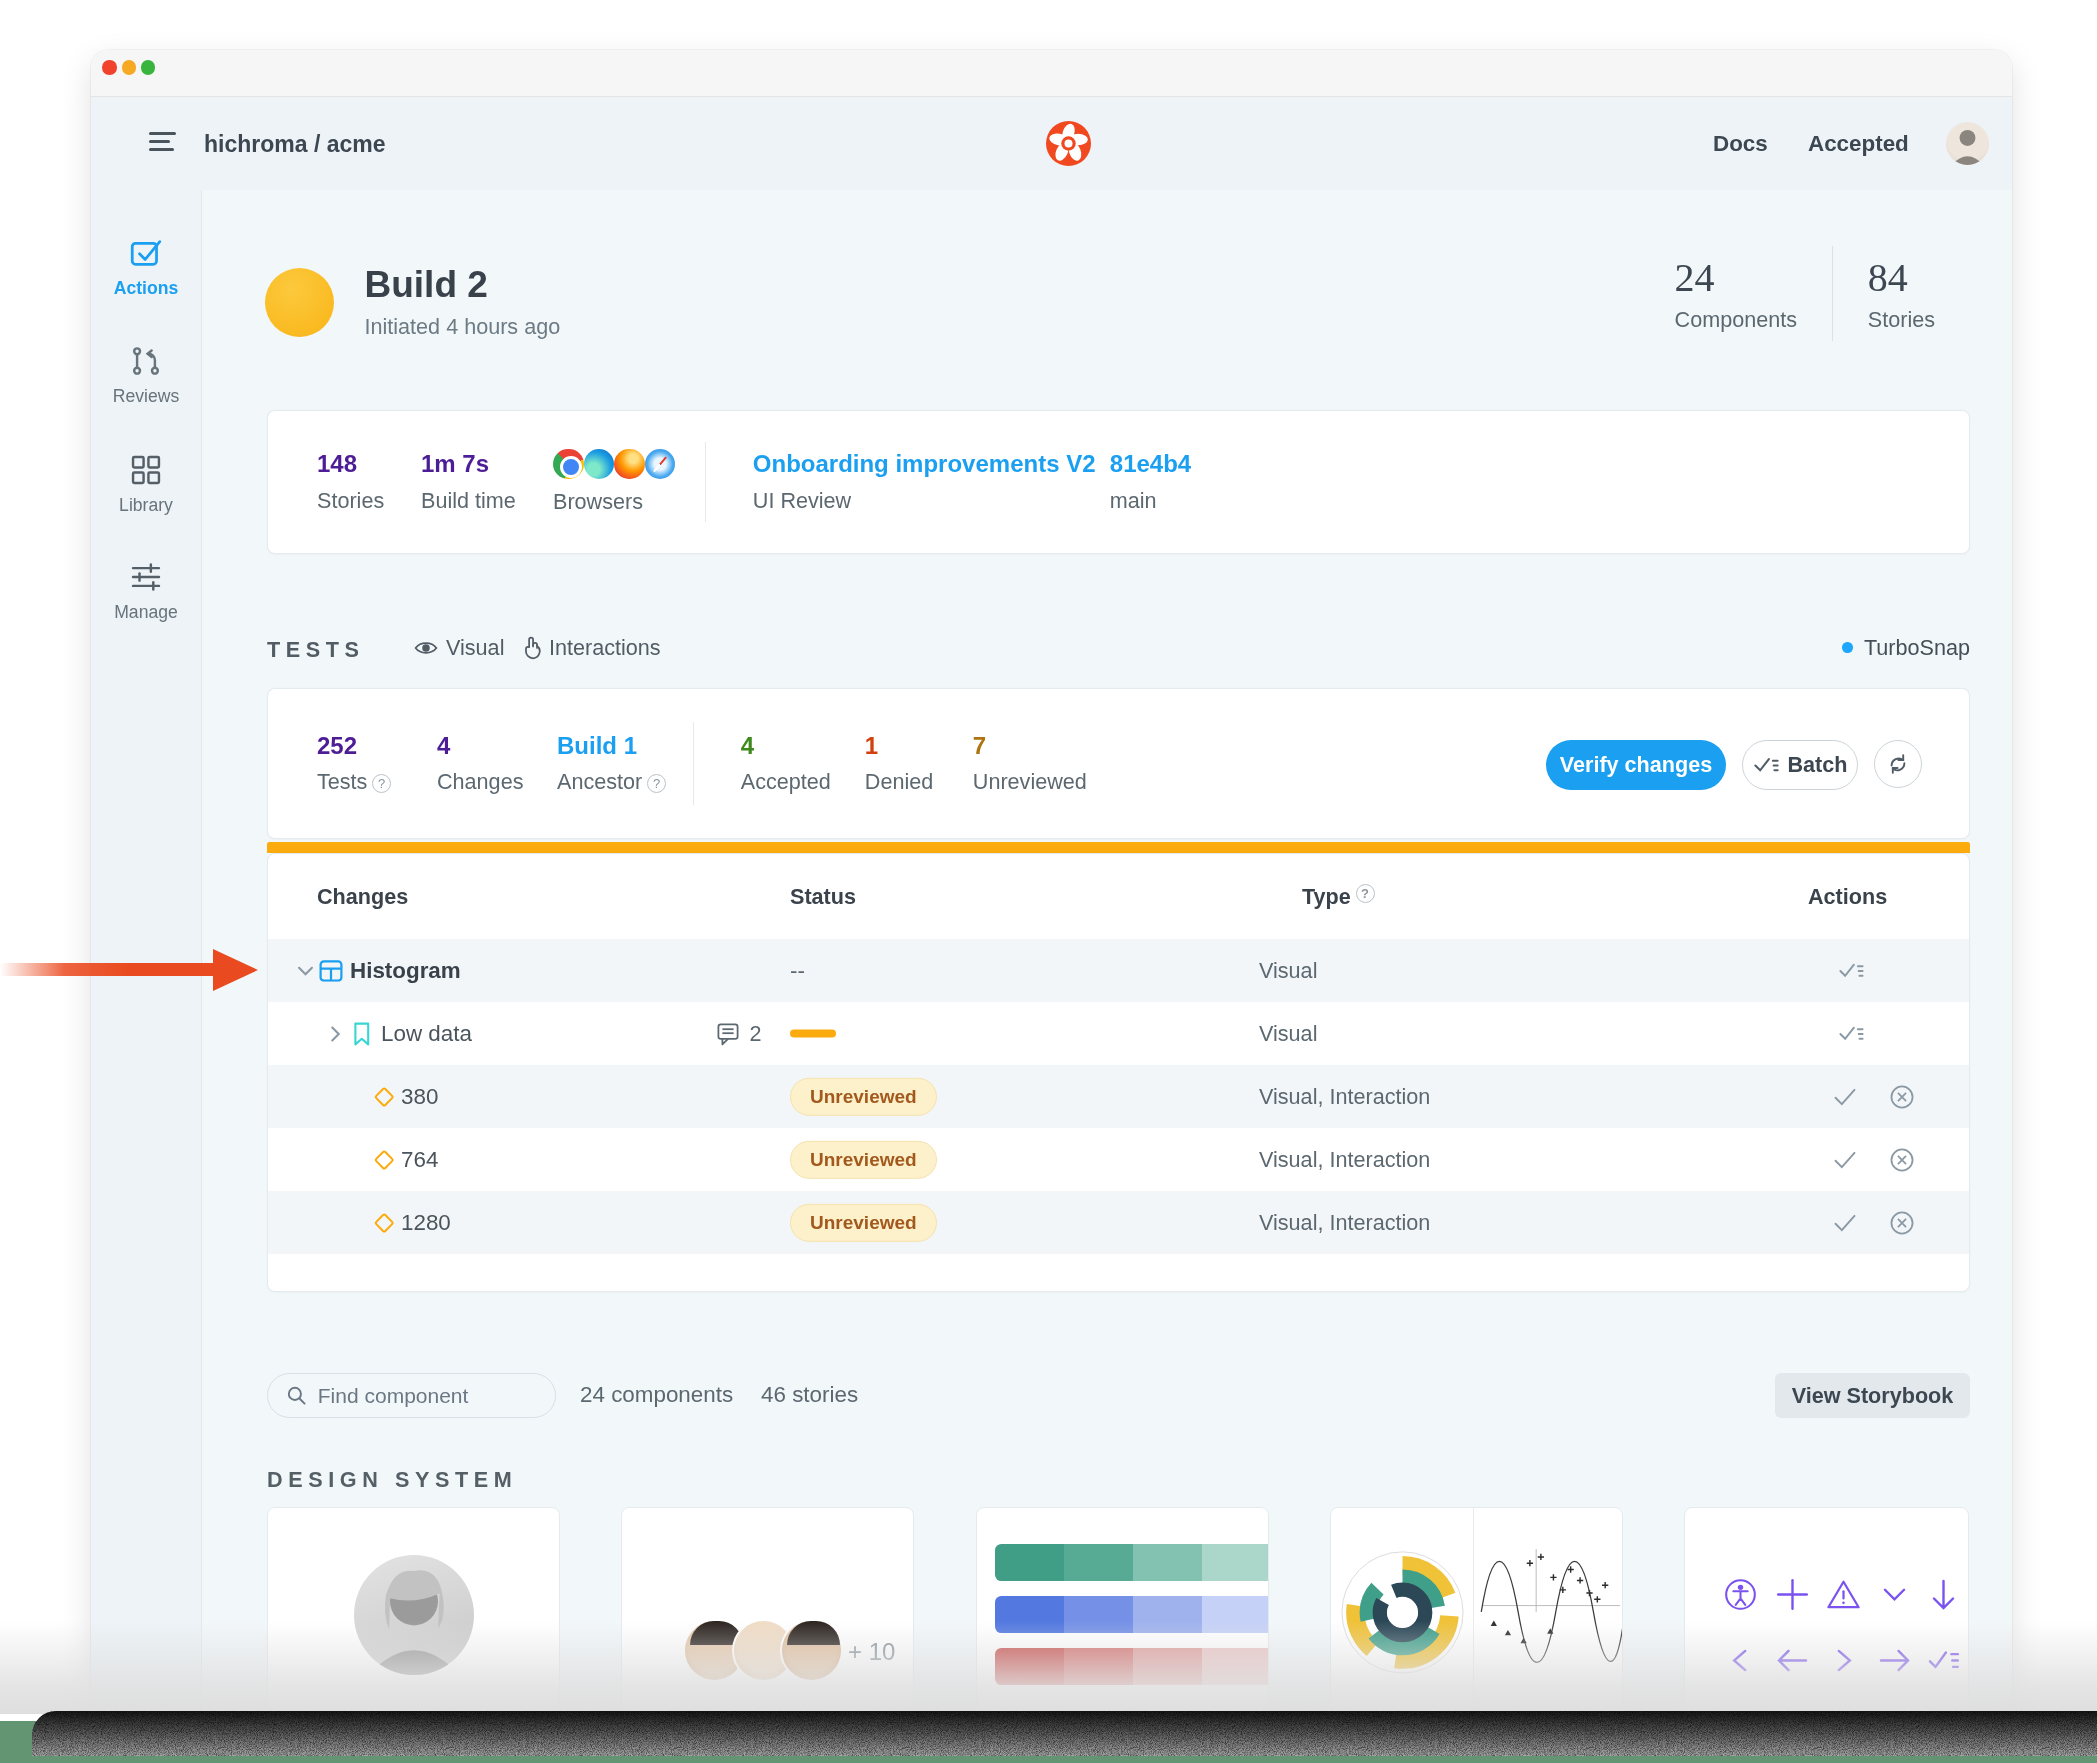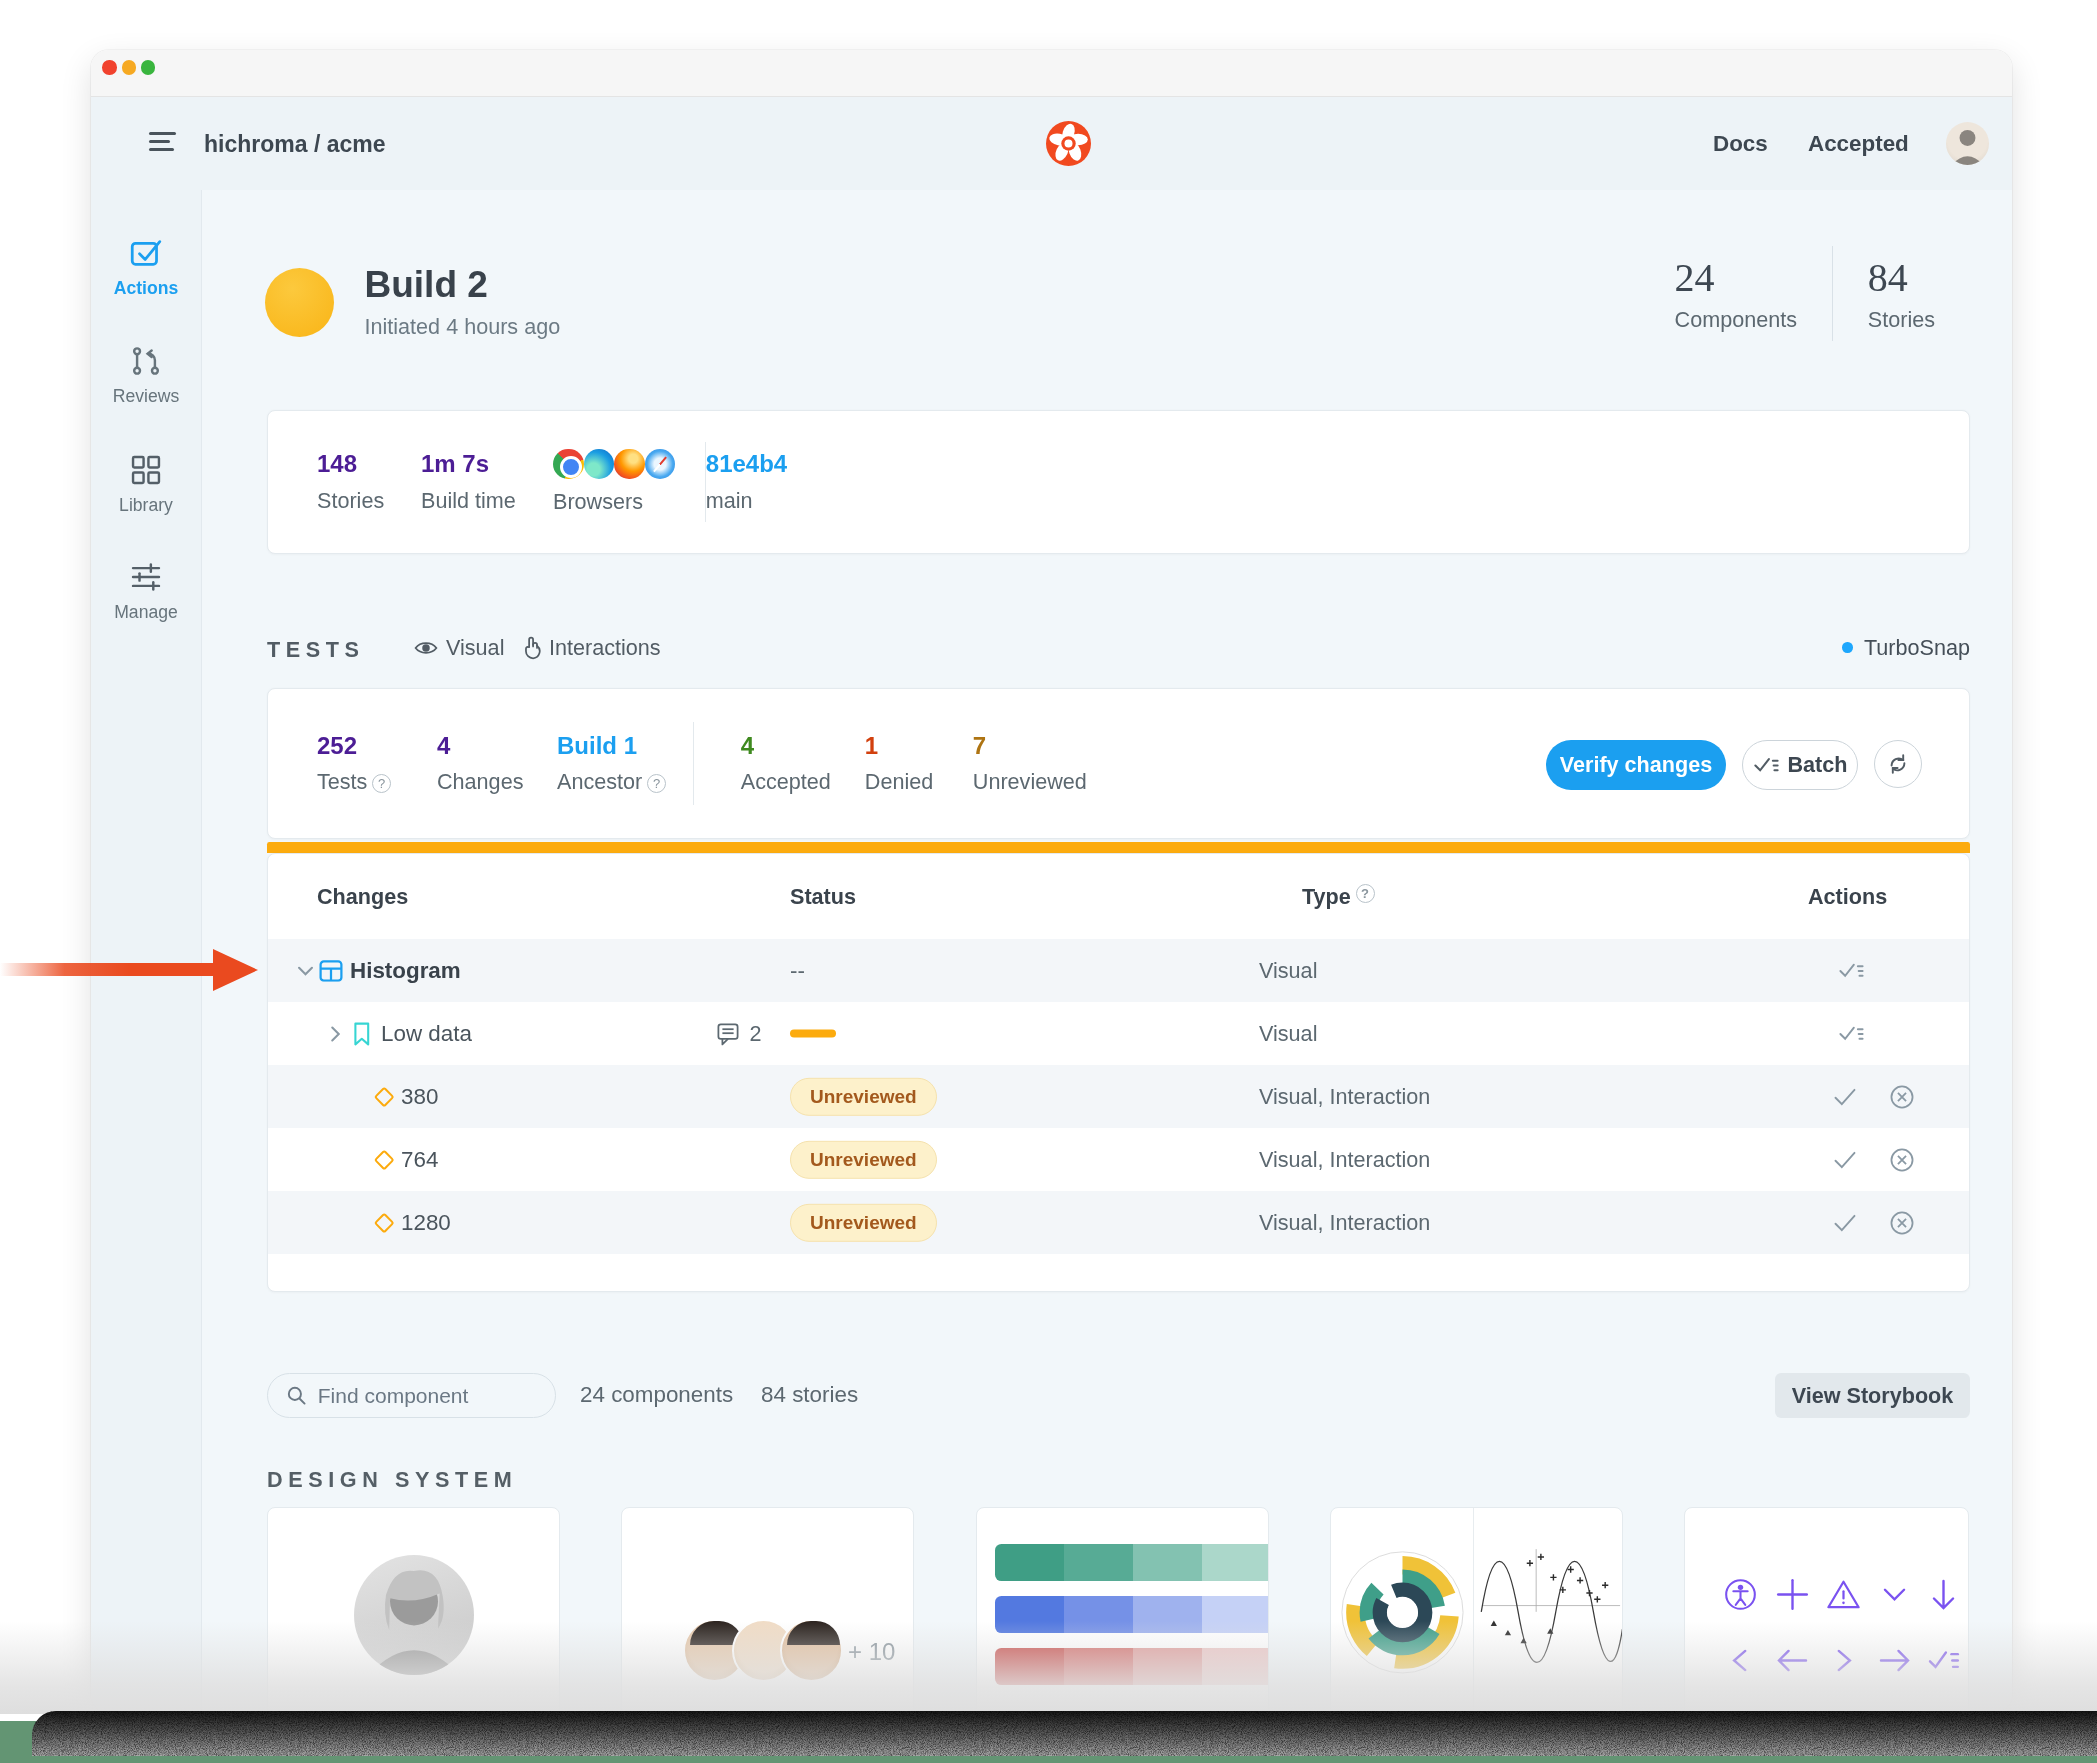--- a/index.html
+++ b/index.html
@@ -314,20 +314,24 @@
       <div class="stat sum-s3">
         <div class="browser-row">
           <span class="bicon b-chrome"></span>
           <span class="bicon b-edge"></span>
           <span class="bicon b-firefox"></span>
           <span class="bicon b-safari"></span>
         </div>
         <div class="l">Browsers</div>
       </div>
       <div class="sum-divider"></div>
+      <div class="link-stat sum-branch">
+        <div class="v">Onboarding improvements V2</div>
+        <div class="l">UI Review</div>
+      </div>
       <div class="link-stat">
         <div class="v">81e4b4</div>
         <div class="l">main</div>
       </div>
     </div>
 
     <div class="tests-labels">
       <div class="tests-heading">TESTS</div>
       <div class="filter f-visual">
         <span>
@@ -546,21 +550,21 @@
     <div class="search-pill">
       <span>
         <svg viewBox="0 0 26 26" width="21" height="21" fill="none" stroke="#6b7884" stroke-width="2.4" stroke-linecap="round">
           <circle cx="11" cy="11" r="7.5"></circle>
             <line x1="17" y1="17" x2="23" y2="23"></line>
         </svg>
       </span>
       <input type="text" placeholder="Find component" style="">
     </div>
     <div class="count-txt cnt-components">24 components</div>
-    <div class="count-txt cnt-stories">84 stories</div>
+    <div class="count-txt cnt-stories">46 stories</div>
     <button class="btn-storybook">View Storybook</button>
 
     <div class="ds-heading">DESIGN SYSTEM</div>
 
     <div class="ds-card dsc1">
       <div class="big-avatar">
         <svg viewBox="0 0 150 150" width="120" height="120">
           <circle cx="75" cy="58" r="30" fill="#9b9b9b"></circle>
           <path d="M18 150 q57 -62 114 0 z" fill="#9b9b9b"></path>
           <path d="M40 50 q10 -34 35 -30 q30 -6 36 32 q4 26 -6 40 l2 -44 q-32 14 -62 6 l-1 40 q-8 -20 -4 -44 z" fill="#c2c2c2"></path>

